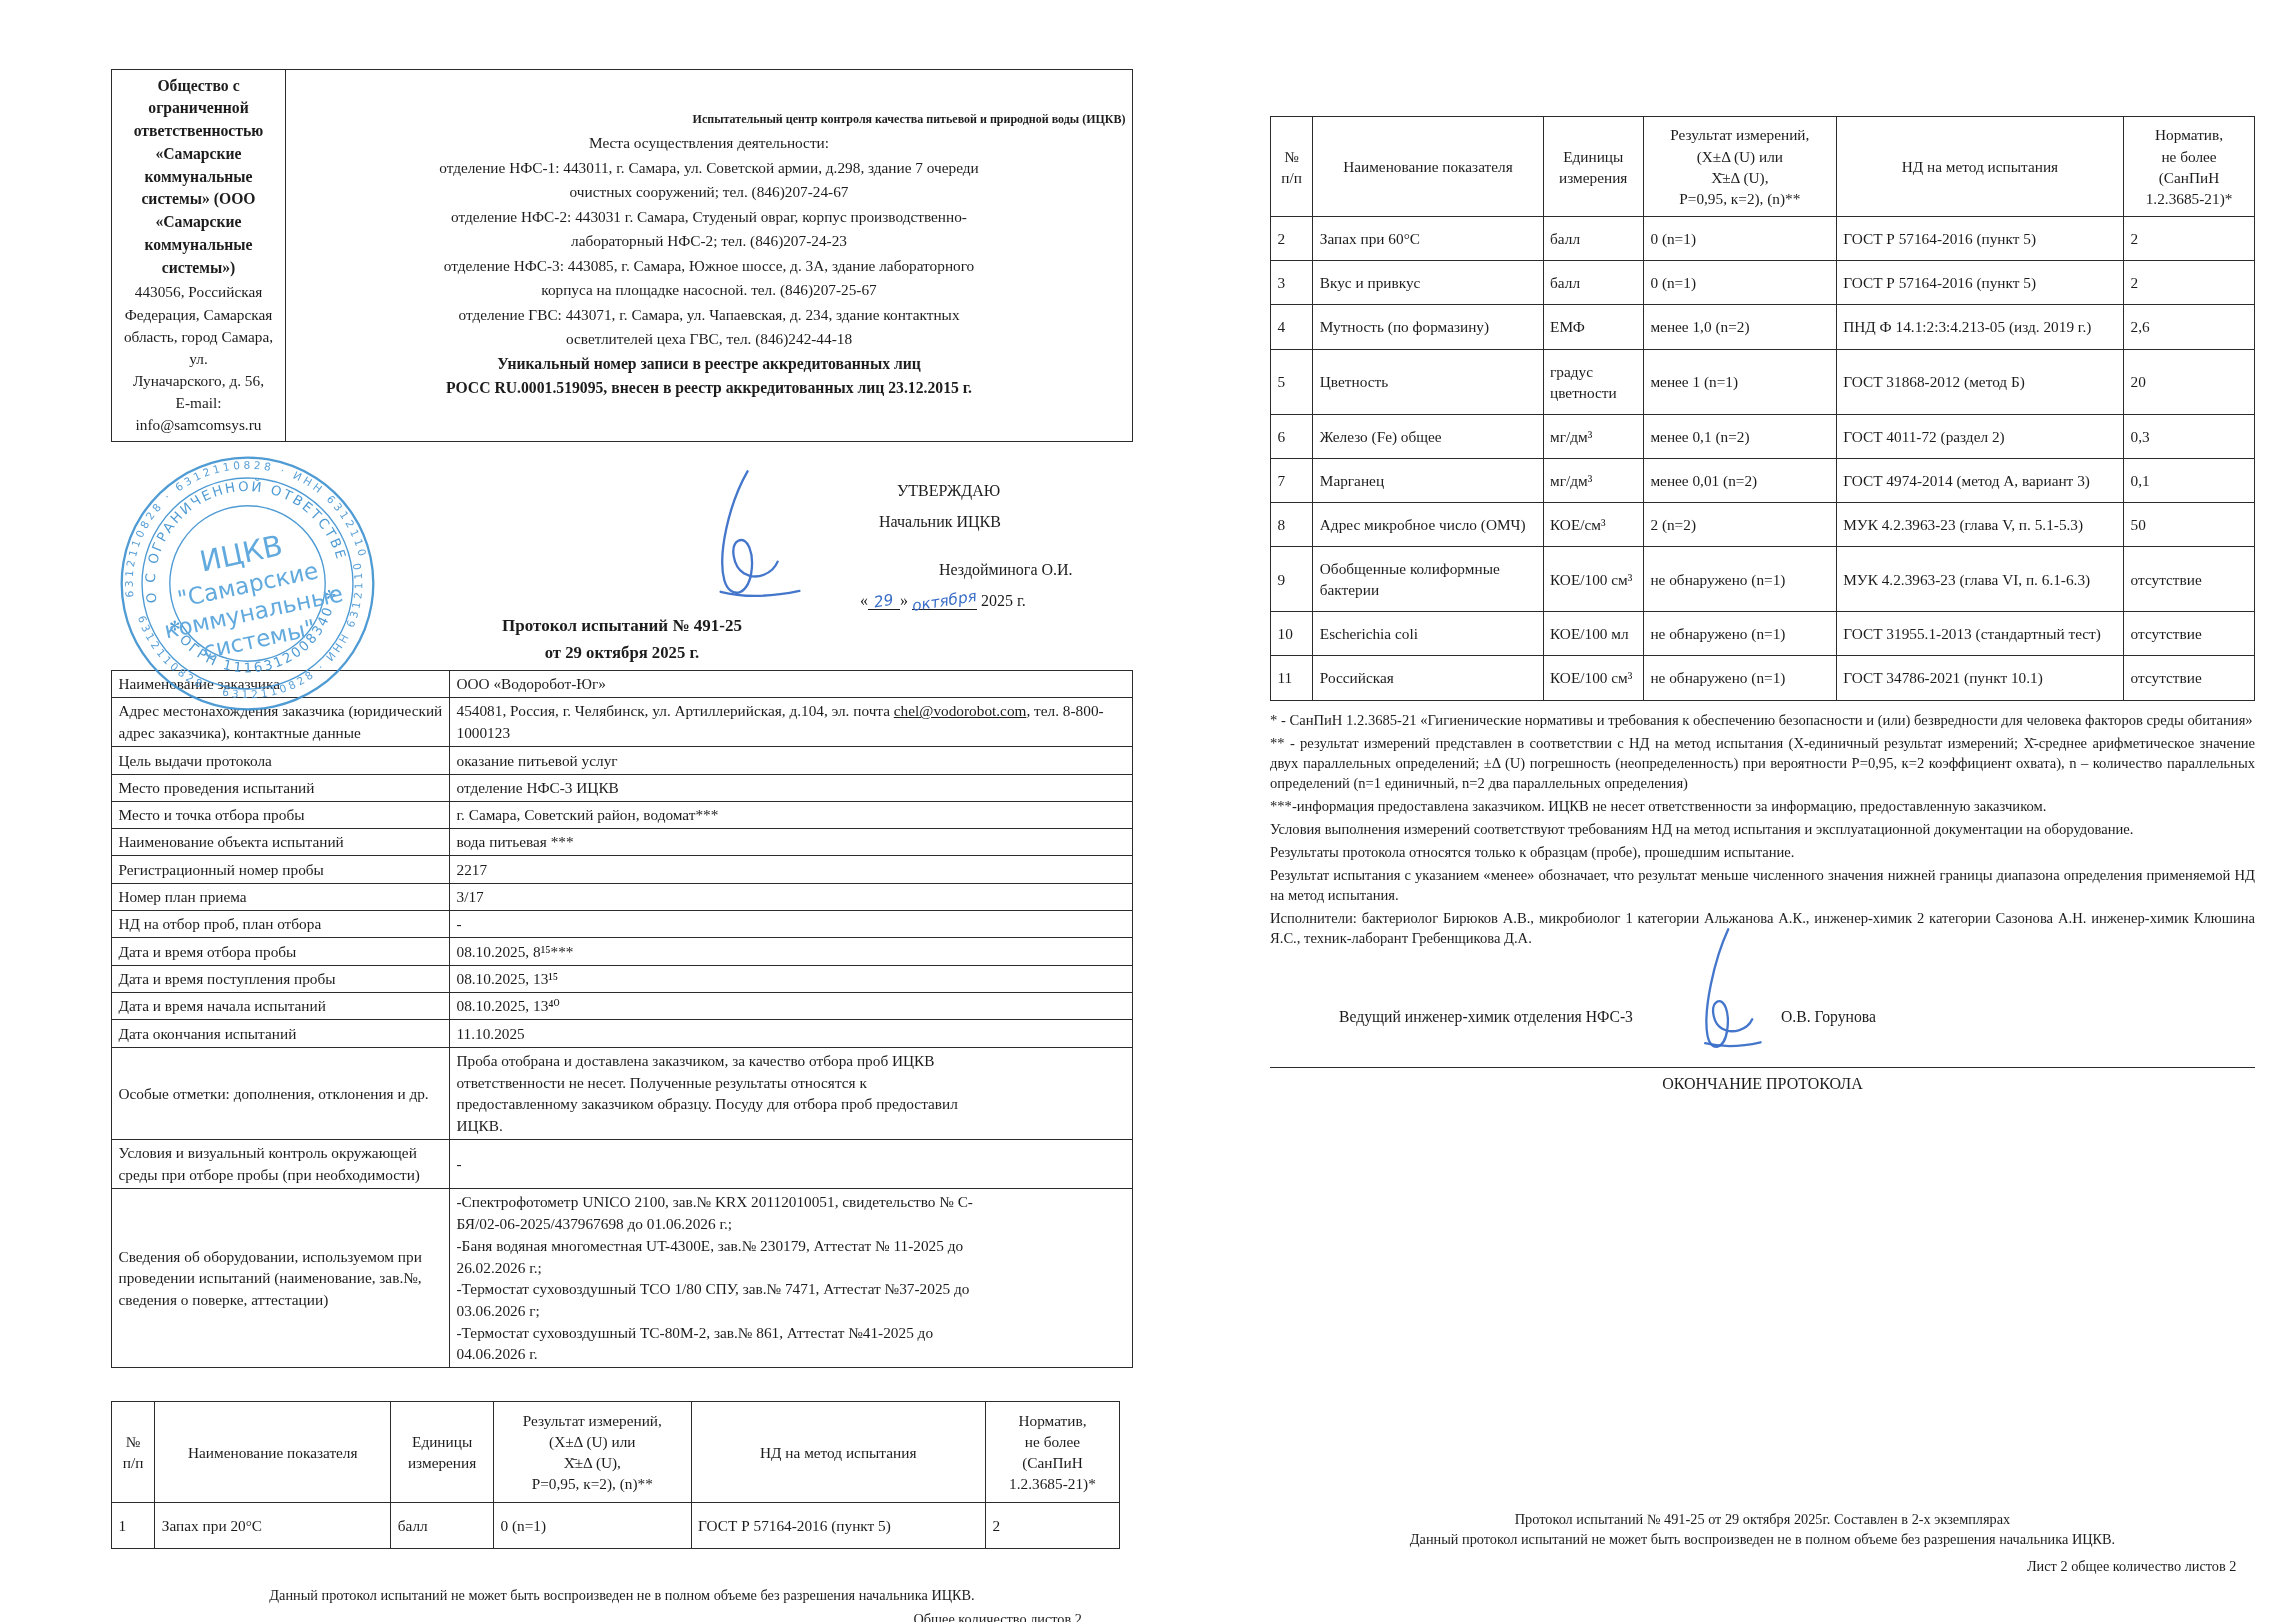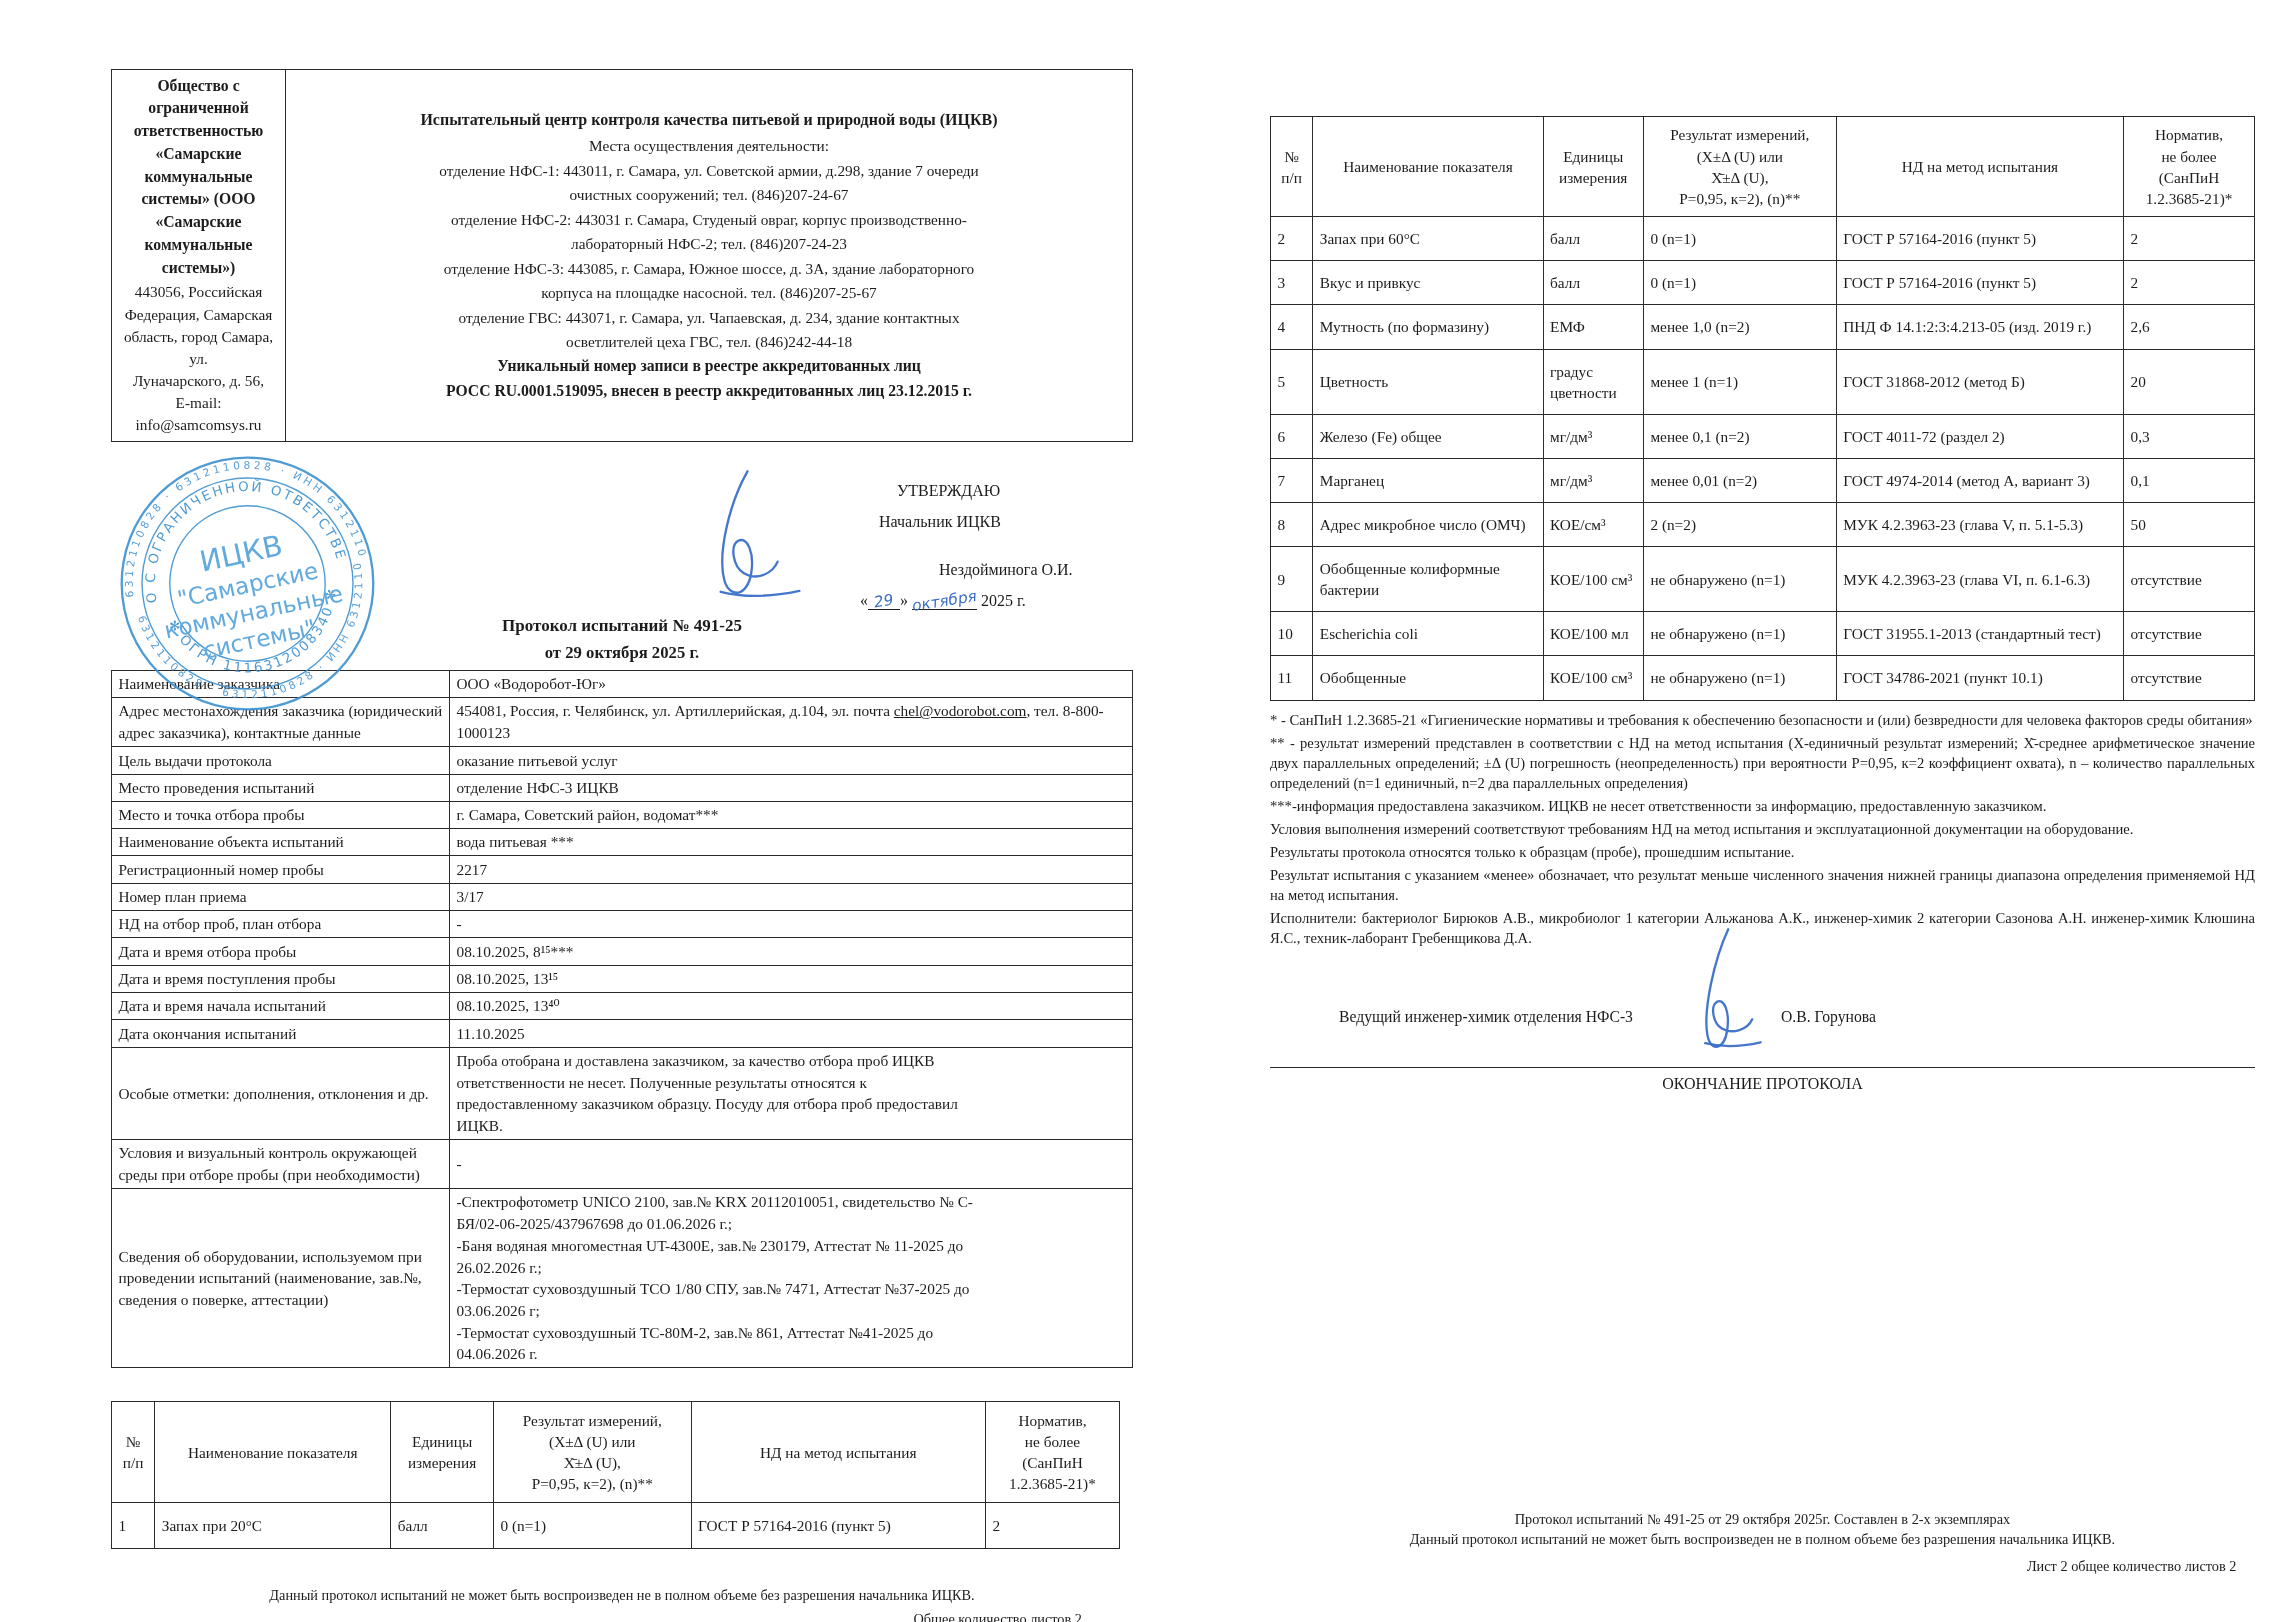--- a/index.html
+++ b/index.html
@@ -12,21 +12,21 @@
   #page2{left:1270px;top:116px;width:985px;}
   .pre{white-space:pre-line;}
 
   
   table.header-table{border-collapse:collapse;width:1022px;height:342px;table-layout:fixed;}
   table.header-table td{border:1.4px solid #2b2b2b;vertical-align:middle;padding:4.6px 6.5px;}
   td.hdr-left{width:160px;text-align:center;}
   .hdr-left-bold{font-weight:bold;font-size:15.7px;line-height:1.45;}
   .hdr-left-rest{font-size:15.3px;line-height:1.45;margin-top:1.9px;}
   td.hdr-right{text-align:center;}
-  .hdr-right-title{font-weight:bold;font-size:16px;line-height:1.45;margin-bottom:3px;}
+  .hdr-right-title{font-weight:bold;font-size:12px;line-height:1.45;margin-bottom:3px;text-align:right;}
   .hdr-right-body{font-size:15.3px;line-height:1.6;}
   .hdr-right-tail1,.hdr-right-tail2{font-weight:bold;font-size:15.7px;line-height:1.55;}
 
   
   .sign-zone{position:relative;height:171px;}
   .stamp-svg{position:absolute;left:7px;top:11.6px;width:259px;height:259px;z-index:2;transform:rotate(-12deg);opacity:.92;}
   .approve{position:absolute;left:592px;top:41px;width:430px;font-size:16px;line-height:1.0;z-index:1;}
   .approve > div{margin-bottom:15px;}
   .approve-title{margin-left:194px;}
   .approve-role{margin-left:176px;}
@@ -419,21 +419,21 @@
           <td>10</td>
           <td>Escherichia coli</td>
           <td>КОЕ/100 мл</td>
           <td>не обнаружено (n=1)</td>
           <td>ГОСТ 31955.1-2013 (стандартный тест)</td>
           <td>отсутствие</td>
         </tr>
 
         <tr>
           <td>11</td>
-          <td>Обобщенные</td>
+          <td>Российская</td>
           <td>КОЕ/100 см³</td>
           <td>не обнаружено (n=1)</td>
           <td>ГОСТ 34786-2021 (пункт 10.1)</td>
           <td>отсутствие</td>
         </tr>
       </tbody>
   </table>
 
   <div class="footnotes">
 

